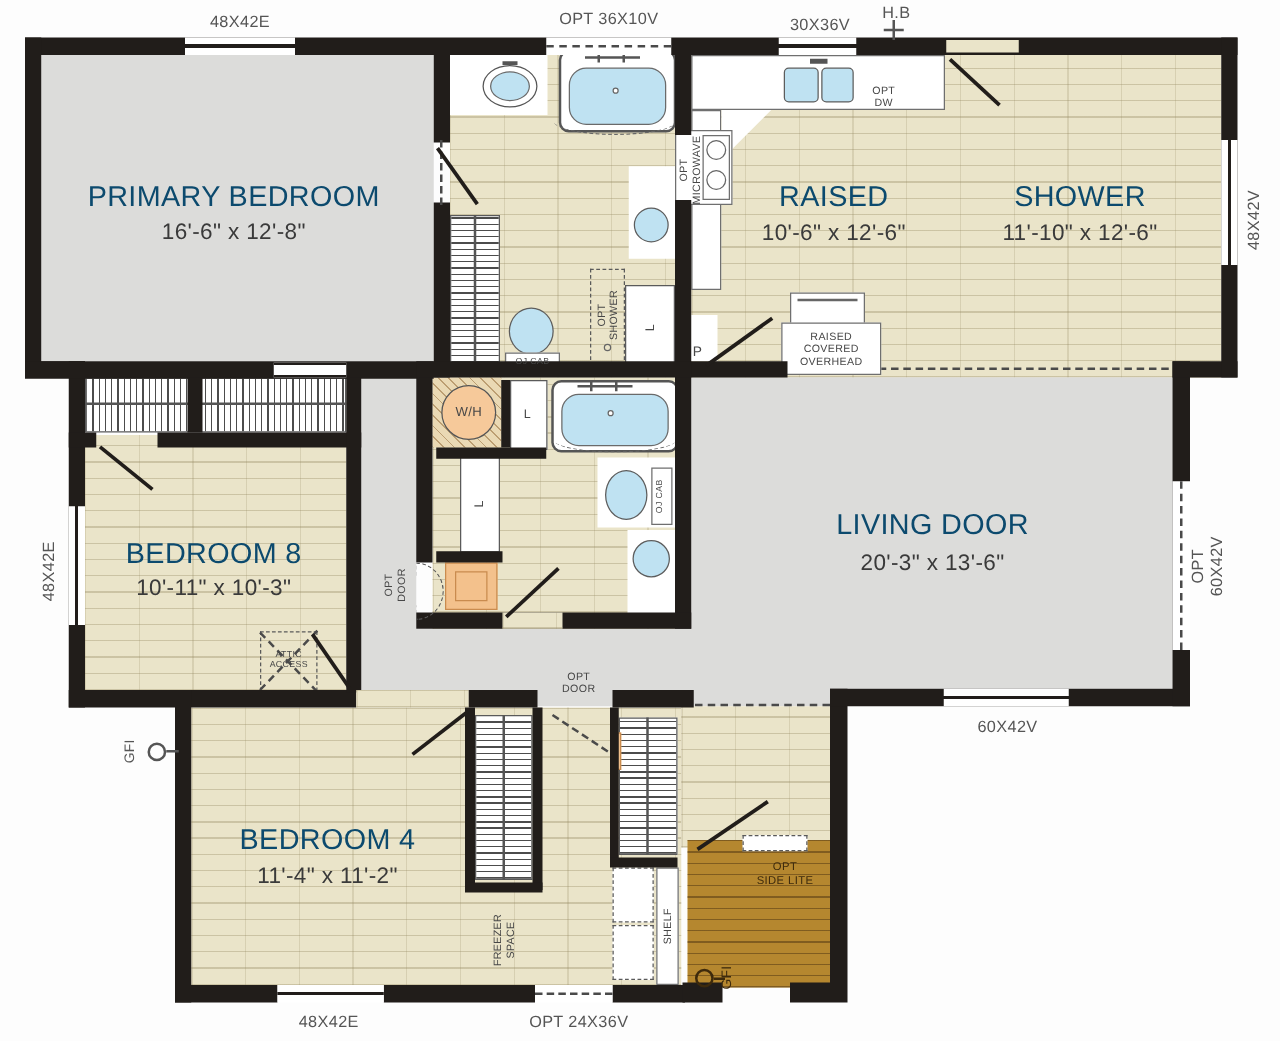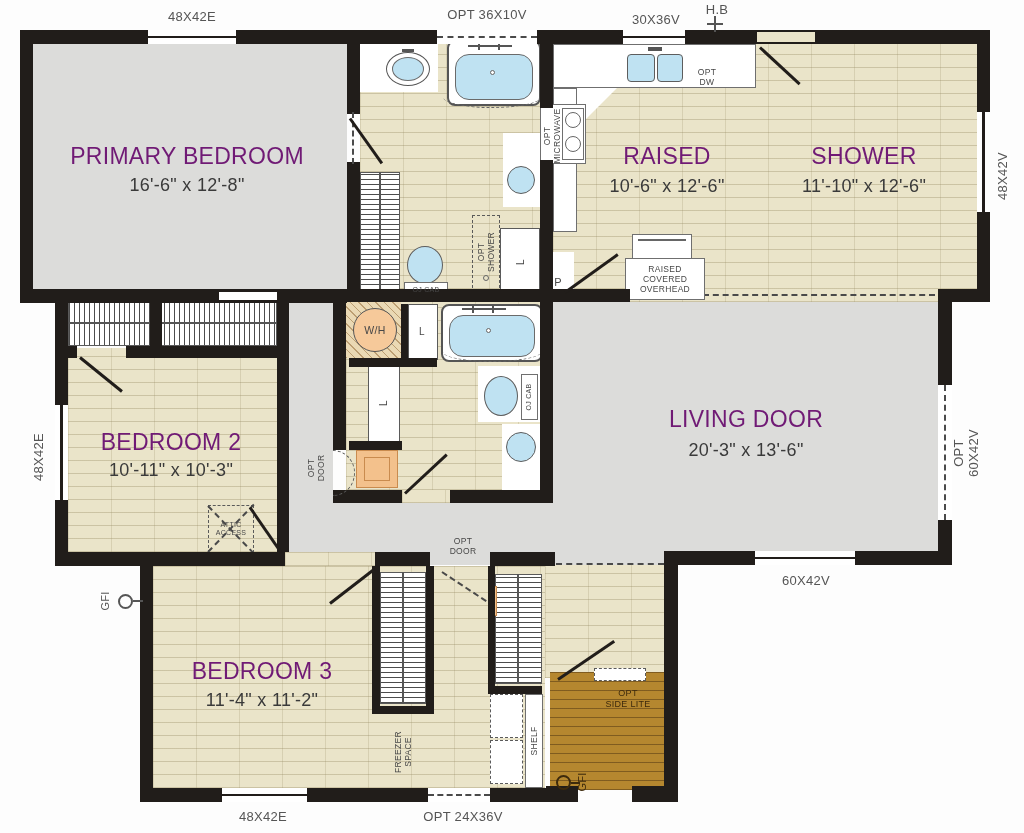--- a/index.html
+++ b/index.html
@@ -31,21 +31,21 @@
   .vdash{position:absolute;width:0;border-left:2px dashed #4a4a4a;}
   .dash-box{position:absolute;border:1.5px dashed #5a5a5a;box-sizing:border-box;}
   .tub{position:absolute;background:#fff;border:2px solid #555;border-radius:8px;box-sizing:border-box;}
   .tub-in{position:absolute;background:#bfe2f2;border:1.5px solid #6a6a6a;border-radius:14px;box-sizing:border-box;}
   .fix-blue{position:absolute;background:#bfe2f2;border:1.5px solid #5d5d5d;box-sizing:border-box;}
   .circle{position:absolute;border-radius:50%;box-sizing:border-box;}
   .curve{position:absolute;border-bottom:1.5px dashed #666;border-radius:0 0 50% 50%;box-sizing:border-box;}
   .lbl{position:absolute;transform:translate(-50%,-50%);color:#474747;white-space:pre-line;
        text-align:center;line-height:1.18;letter-spacing:.3px;}
   .rot{transform:translate(-50%,-50%) rotate(-90deg);}
-  .room-name{font-size:23px;color:#701a75;white-space:nowrap;}
+  .room-name{font-size:23px;color:#0c4a6e;white-space:nowrap;}
   .room-dims{font-size:18px;color:#3a3a3a;white-space:nowrap;}
   .ann{font-size:13px;color:#555;}
   .sm{font-size:8.5px;}
   .xs{font-size:7px;}
   .porch-txt{color:#3d2a0c;}
   .tri{position:absolute;background:#fff;clip-path:polygon(0 0,100% 0,0 100%);}
 </style>
 </head>
 <body>
 
@@ -219,23 +219,23 @@
   <div class="abs" style="left:571px;top:782px;width:9px;height:2px;background:#3d2a0c;"></div>
 
   <div class="lbl room-name" style="left:187px;top:157px;">PRIMARY BEDROOM</div>
   <div class="lbl room-dims" style="left:187px;top:186px;">16'-6" x 12'-8"</div>
   <div class="lbl room-name" style="left:667px;top:157px;">RAISED</div>
   <div class="lbl room-dims" style="left:667px;top:187px;">10'-6" x 12'-6"</div>
   <div class="lbl room-name" style="left:864px;top:157px;">SHOWER</div>
   <div class="lbl room-dims" style="left:864px;top:187px;">11'-10" x 12'-6"</div>
   <div class="lbl room-name" style="left:746px;top:420px;">LIVING DOOR</div>
   <div class="lbl room-dims" style="left:746px;top:451px;">20'-3" x 13'-6"</div>
-  <div class="lbl room-name" style="left:171px;top:443px;">BEDROOM 2</div>
+  <div class="lbl room-name" style="left:171px;top:443px;">BEDROOM 8</div>
   <div class="lbl room-dims" style="left:171px;top:471px;">10'-11" x 10'-3"</div>
-  <div class="lbl room-name" style="left:262px;top:672px;">BEDROOM 3</div>
+  <div class="lbl room-name" style="left:262px;top:672px;">BEDROOM 4</div>
   <div class="lbl room-dims" style="left:262px;top:701px;">11'-4" x 11'-2"</div>
 
   <div class="lbl ann" style="left:192px;top:17px;">48X42E</div>
   <div class="lbl ann" style="left:487px;top:15px;">OPT 36X10V</div>
   <div class="lbl ann" style="left:656px;top:20px;">30X36V</div>
   <div class="lbl ann" style="left:717px;top:10px;">H.B</div>
   <div class="lbl ann rot" style="left:1003px;top:176px;">48X42V</div>
   <div class="lbl ann rot" style="left:966px;top:453px;">OPT 60X42V</div>
   <div class="lbl ann" style="left:806px;top:581px;">60X42V</div>
   <div class="lbl ann rot" style="left:39px;top:457px;">48X42E</div>

